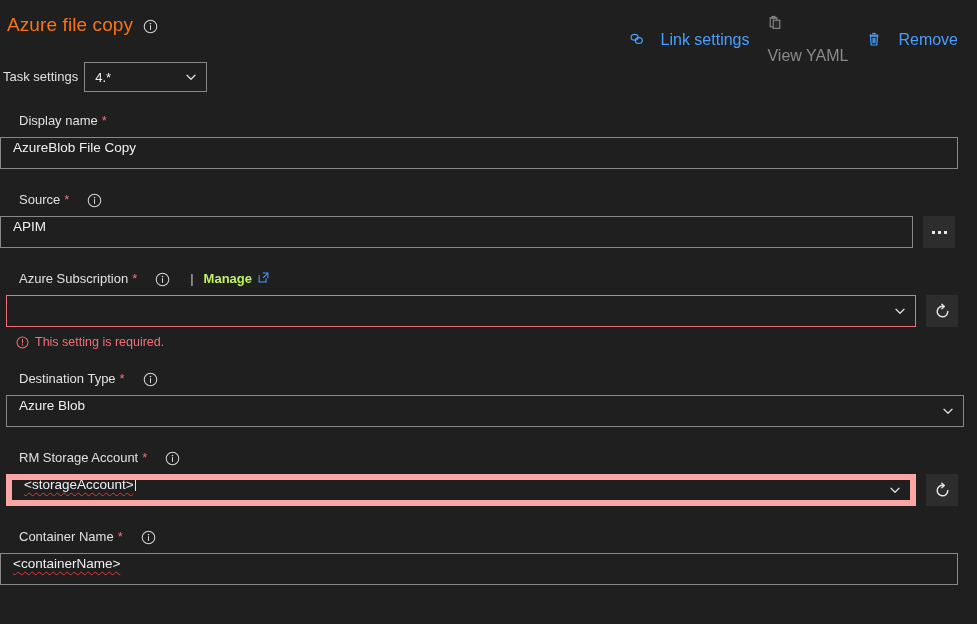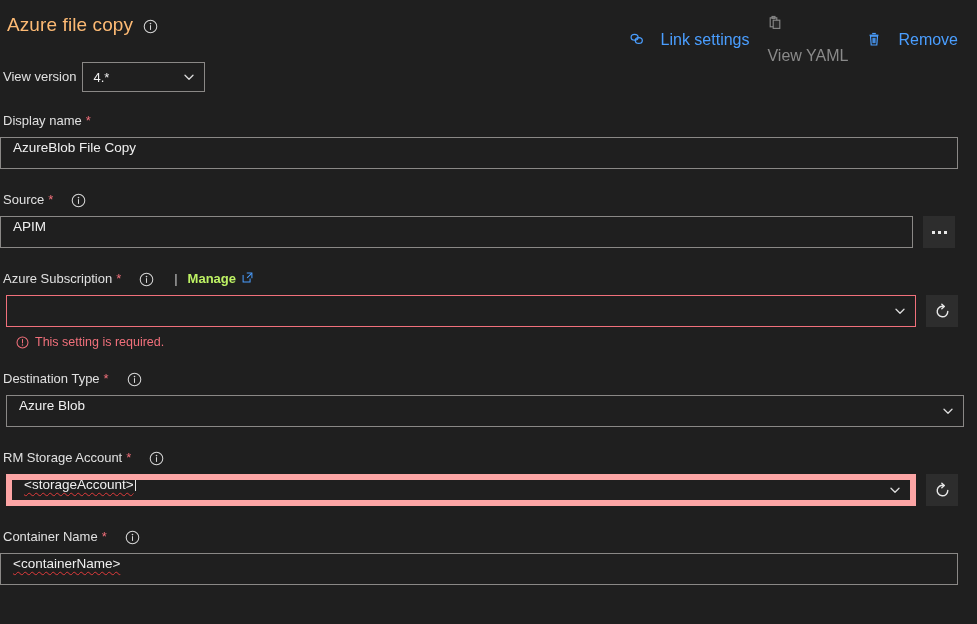--- a/index.html
+++ b/index.html
@@ -34,21 +34,21 @@
   .title-wrap {
     position: absolute;
     left: 7px; top: 14px;
     display: flex;
     align-items: center;
     gap: 10px;
   }
   .title {
     font-size: 19px;
     font-weight: 400;
-    color: #fdba74;
+    color: #f97316;
     letter-spacing: 0.1px;
     line-height: 22px;
   }
 
   .info-icon {
     width: 15px; height: 15px;
     display: inline-block;
     flex: 0 0 auto;
     position: relative;
     top: 1px;
@@ -120,21 +120,21 @@
   }
 
   .field { position: relative; width: 977px; }
 
   .flabel {
     display: flex;
     align-items: center;
     font-size: 13px;
     color: #e0e0e0;
     line-height: 17px;
-    padding-left: 3px;
+    padding-left: 19px;
     margin: 0 0 8px 0;
     gap: 0;
   }
   .flabel .txt { white-space: nowrap; }
   .req { color: #f1707b; margin-left: 4px; font-size: 13px; line-height: 13px; }
   .flabel .info-icon { margin-left: 18px; }
   .sep { color: #c8c8c8; margin: 0 10px 0 20px; }
   .manage-link {
     color: #bef264;
     text-decoration: none;
@@ -262,21 +262,21 @@
             <rect x="6.4" y="6.8" width="3.2" height="5.4" fill="#4a9eff" opacity="0.85"></rect>
           </svg>
         </span>
         <span>Remove</span>
       </div>
 
     </div>
   </div>
 
   <div class="taskver-row">
-    <span class="taskver-label">View version</span>
+    <span class="taskver-label">Task settings</span>
     <div class="taskver-select">
       <span class="val">4.*</span>
       <span class="chev">
         <svg viewBox="0 0 12 12" width="12" height="12">
           <path d="M2 4.2 L6 8.2 L10 4.2" fill="none" stroke="#dcdcdc" stroke-width="1.3" stroke-linecap="round" stroke-linejoin="round"></path>
         </svg>
       </span>
     </div>
   </div>
 

